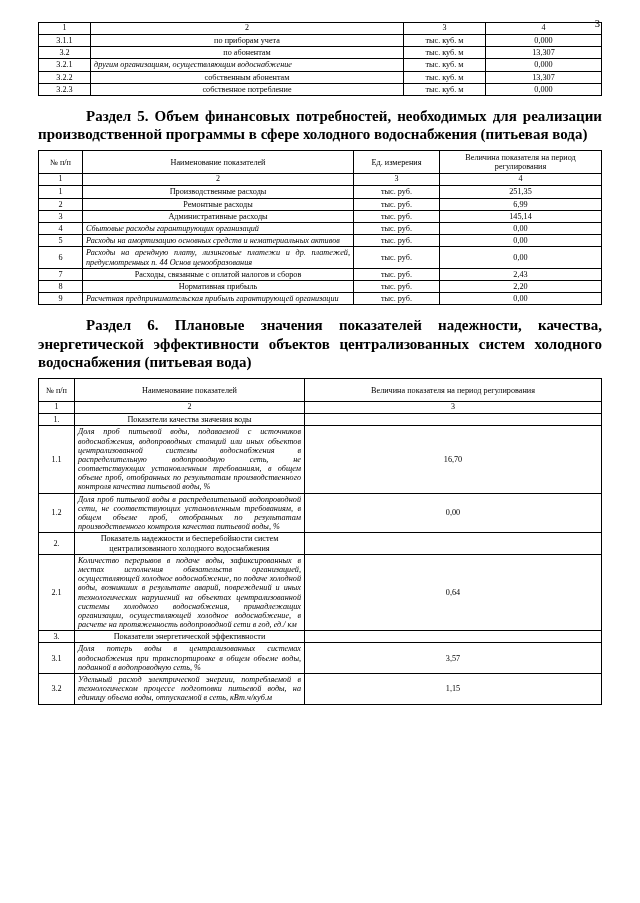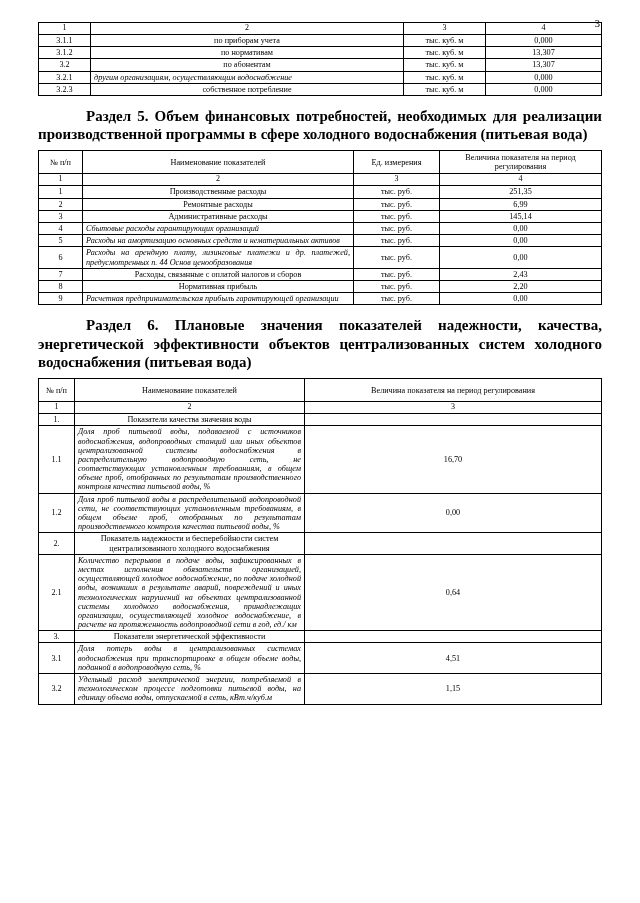--- a/index.html
+++ b/index.html
@@ -96,36 +96,36 @@
           <td>3</td>
           <td>4</td>
         </tr>
         <tr>
           <td class="c">3.1.1</td>
           <td class="l">по приборам учета</td>
           <td class="c">тыс. куб. м</td>
           <td class="c">0,000</td>
         </tr>
         <tr>
-          <td class="c">3.1.2</td>
-          <td class="l">по нормативам</td>
-          <td class="c">тыс. куб. м</td>
-          <td class="c">13,307</td>
-        </tr>
-        <tr>
           <td class="c">3.2</td>
           <td class="l">по абонентам</td>
           <td class="c">тыс. куб. м</td>
           <td class="c">13,307</td>
         </tr>
         <tr>
           <td class="c">3.2.1</td>
           <td class="just">другим организациям, осуществляющим водоснабжение</td>
           <td class="c">тыс. куб. м</td>
           <td class="c">0,000</td>
+        </tr>
+        <tr>
+          <td class="c">3.2.2</td>
+          <td class="l">собственным абонентам</td>
+          <td class="c">тыс. куб. м</td>
+          <td class="c">13,307</td>
         </tr>
         <tr>
           <td class="c">3.2.3</td>
           <td class="l">собственное потребление</td>
           <td class="c">тыс. куб. м</td>
           <td class="c">0,000</td>
         </tr>
       </tbody>
     </table>
   </div>
@@ -257,21 +257,21 @@
           <td class="c">0,64</td>
         </tr>
         <tr>
           <td class="c">3.</td>
           <td class="l">Показатели энергетической эффективности</td>
           <td class="c"></td>
         </tr>
         <tr>
           <td class="c">3.1</td>
           <td class="just">Доля потерь воды в централизованных системах водоснабжения при транспортировке в общем объеме воды, поданной в водопроводную сеть, %</td>
-          <td class="c">4,51</td>
+          <td class="c">3,57</td>
         </tr>
         <tr>
           <td class="c">3.2</td>
           <td class="just">Удельный расход электрической энергии, потребляемой в технологическом процессе подготовки питьевой воды, на единицу объема воды, отпускаемой в сеть, кВт.ч/куб.м</td>
           <td class="c">1,15</td>
         </tr>
       </tbody>
     </table>
   </div>
 

